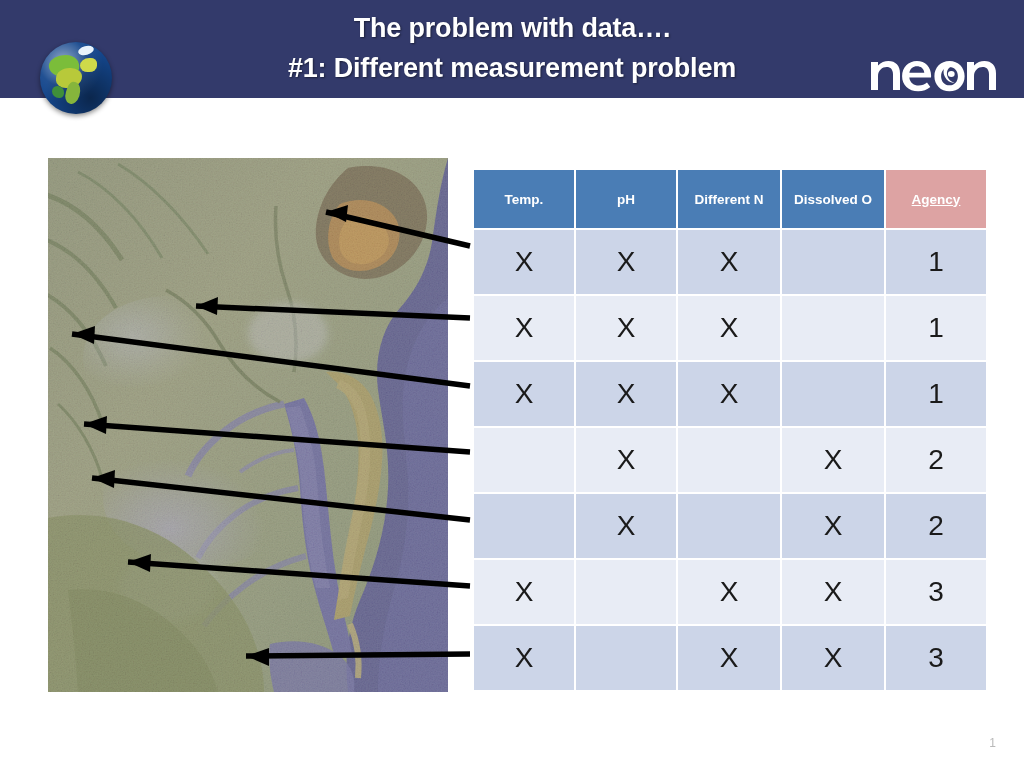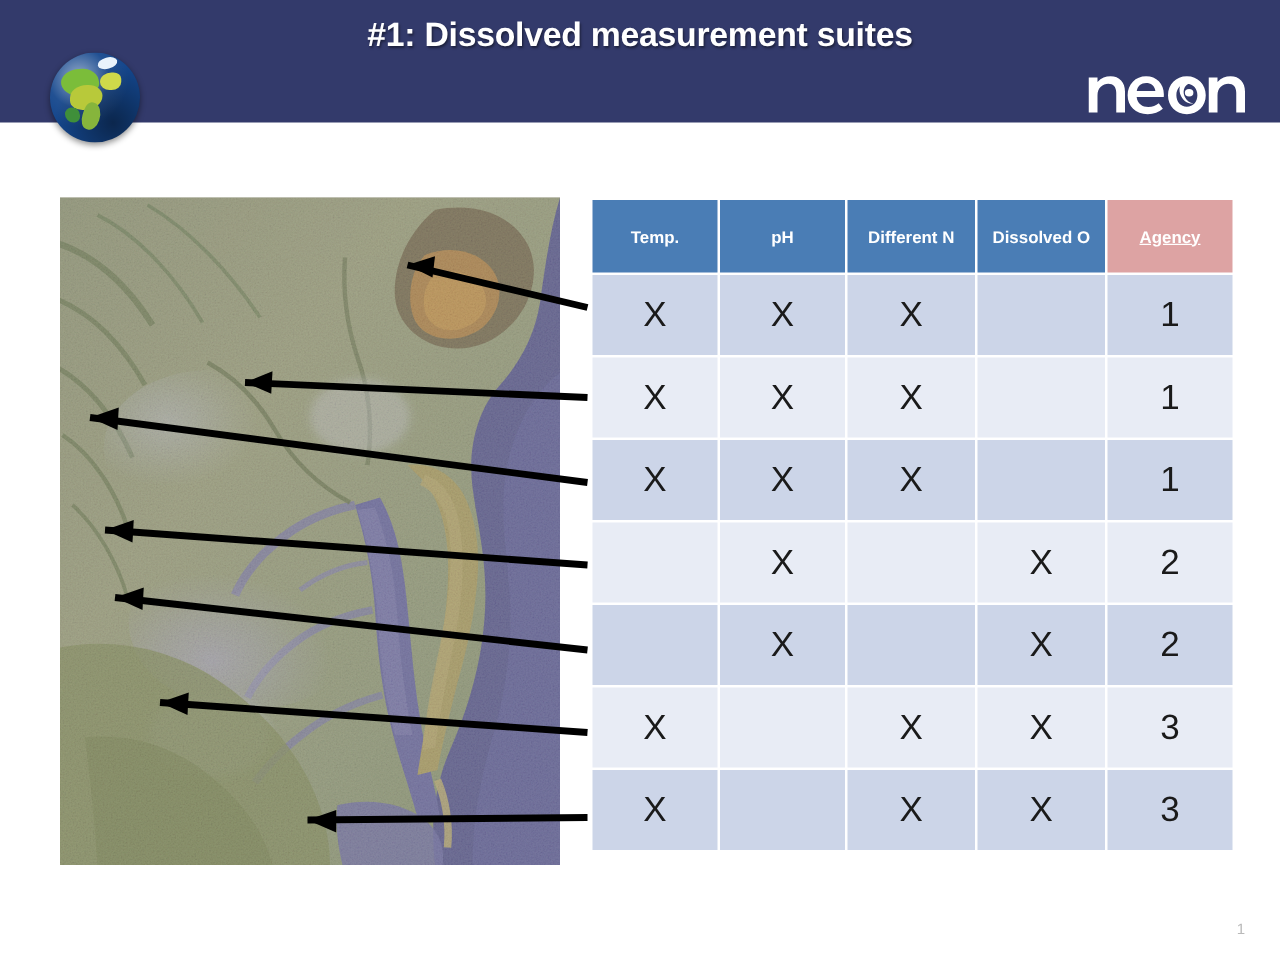--- a/index.html
+++ b/index.html
@@ -102,21 +102,21 @@
     top: 0;
     width: 1024px;
     height: 768px;
     pointer-events: none;
   }
 
   
   .matrix {
     position: absolute;
     left: 472px;
-    top: 158px;
+    top: 168px;
     width: 516px;
     border-collapse: separate;
     border-spacing: 2px 2px;
     table-layout: fixed;
   }
   .matrix th {
     background: #4a7db5;
     color: #ffffff;
     font-size: 13.5px;
     font-weight: bold;
@@ -156,21 +156,22 @@
     bottom: 18px;
     font-size: 12px;
     color: #b9b9b9;
   }
 </style>
 </head>
 <body>
 
 <div class="banner">
   <div class="banner-title">
-    <span class="line2">#1: Dissolved measurement suites</span>
+    <span class="line1">The problem with data….</span>
+    <span class="line2">#1: Different measurement problem</span>
   </div>
 </div>
 
 <div class="globe-wrap">
   <div class="globe">
     <span class="land l1"></span>
     <span class="land l2"></span>
     <span class="land l3"></span>
     <span class="land l4"></span>
     <span class="land l5"></span>

